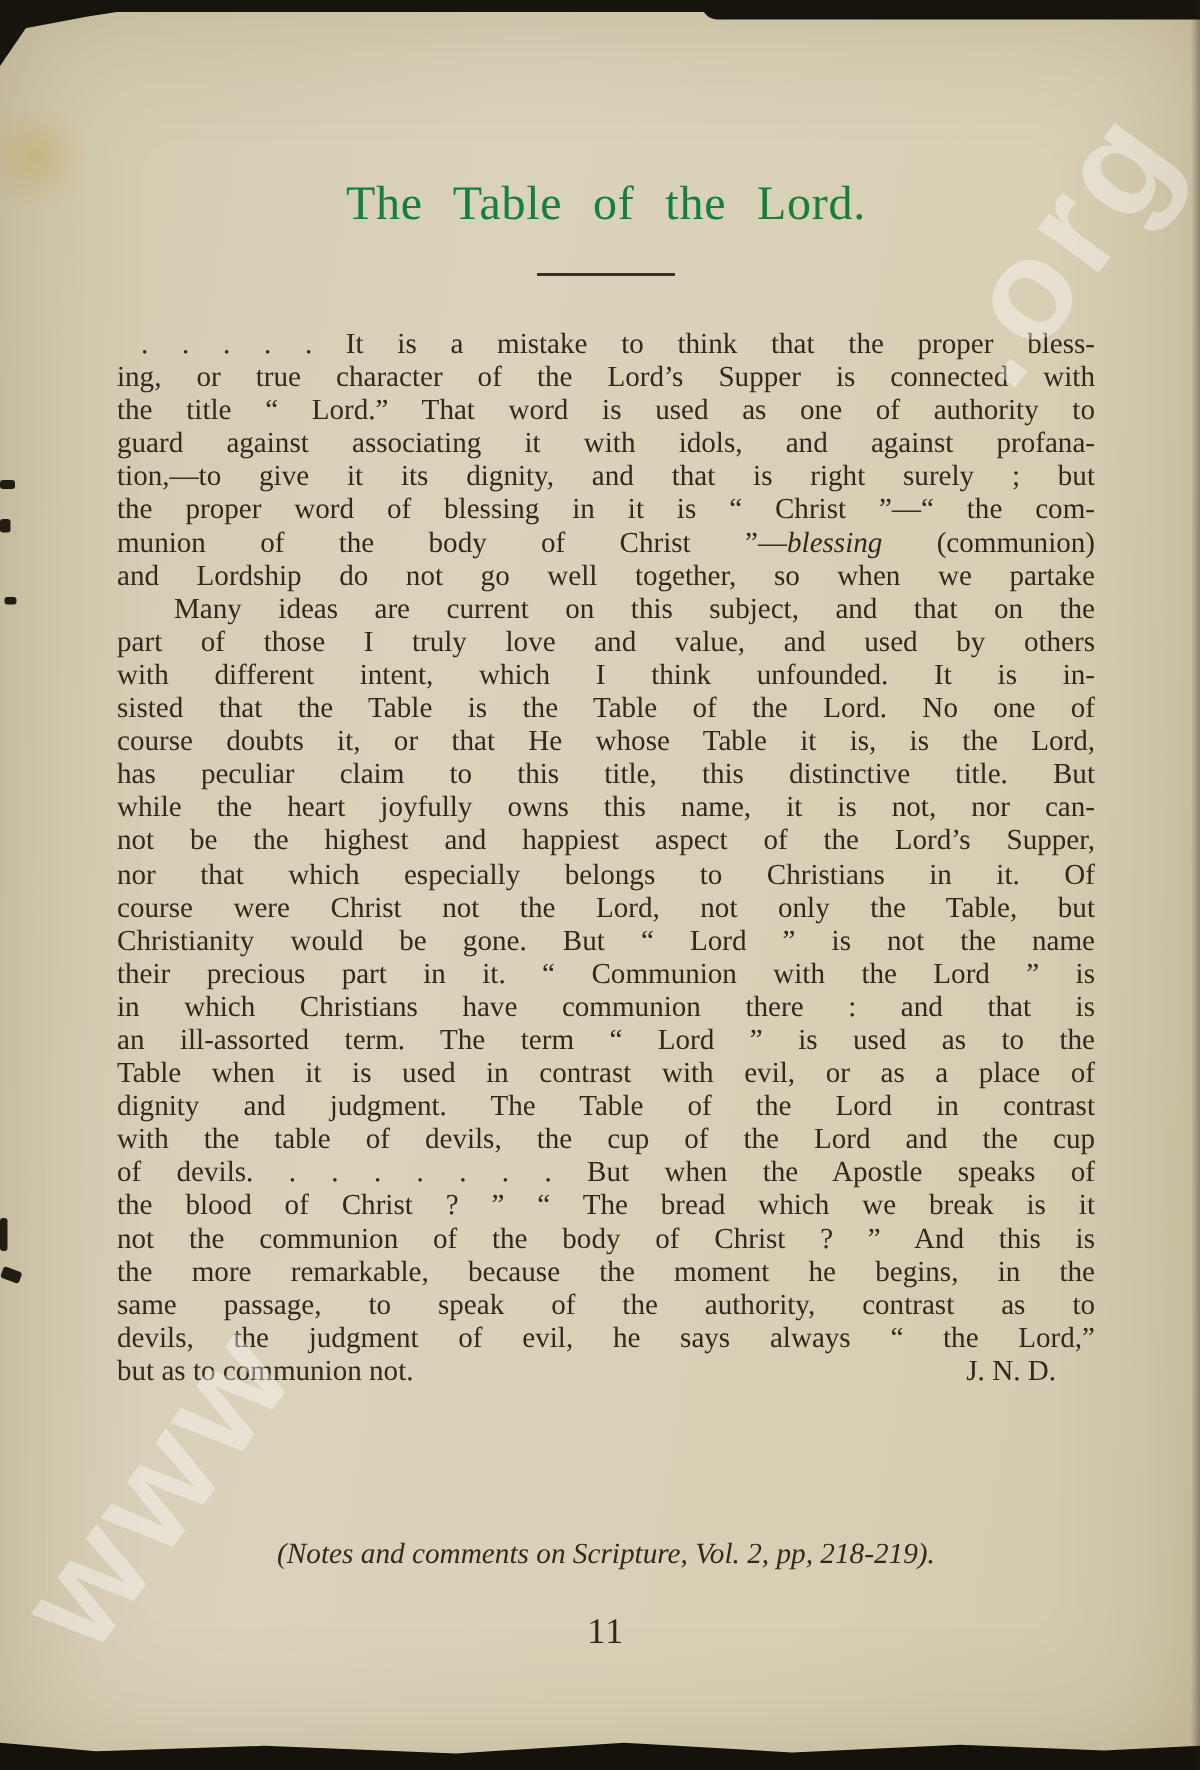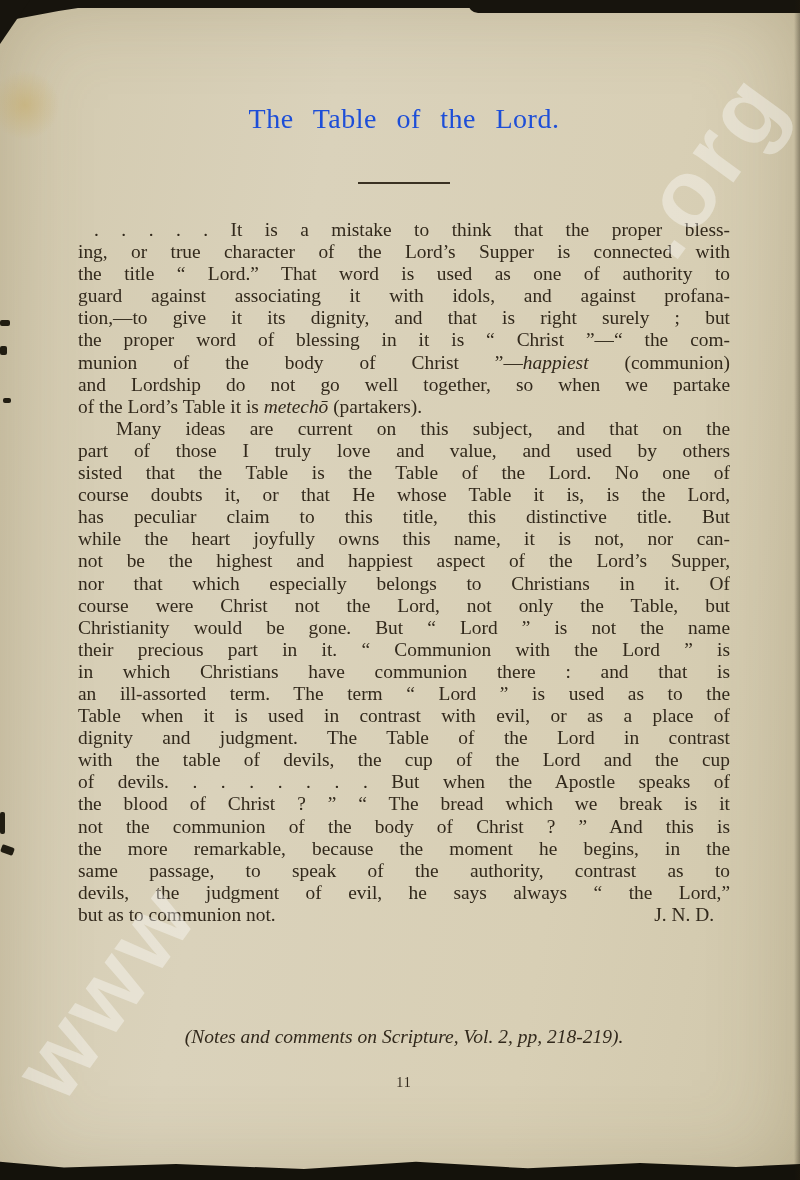--- a/index.html
+++ b/index.html
@@ -83,26 +83,26 @@
     font-weight: bold;
     font-size: 95px;
     letter-spacing: 5px;
     color: rgba(255, 255, 255, 0.38);
     pointer-events: none;
     z-index: 3;
   }
   
   .doc-title {
     position: absolute;
-    top: 103px; left: 78px; width: 652px;
+    top: 117px; left: 78px; width: 652px;
     text-align: center;
-    font-size: 28px;
+    font-size: 32px;
     word-spacing: 12px;
     letter-spacing: 0.5px;
-    color: #1d4ed8;
+    color: #15803d;
   }
   .title-rule {
     position: absolute;
     top: 182px; left: 358px;
     width: 92px; height: 0;
     border-top: 2px solid #3a3122;
   }
   .text-block {
     position: absolute;
     top: 219px; left: 78px;
@@ -114,34 +114,34 @@
     height: 22.1px;
     text-align: justify;
     text-align-last: justify;
   }
   .line.end { text-align-last: left; }
   .line.split {
     display: flex;
     justify-content: space-between;
     text-align-last: left;
   }
-  .line.split .sig { margin-right: 16px; }
+  .line.split .sig { margin-right: 26px; }
   .it { font-style: italic; }
   .citation {
     position: absolute;
     top: 1026px; left: 78px; width: 652px;
     text-align: center;
     font-style: italic;
     font-size: 19.5px;
   }
   .page-number {
     position: absolute;
     top: 1075px; left: 78px; width: 652px;
     text-align: center;
-    font-size: 14px;
+    font-size: 24px;
     letter-spacing: 1px;
   }
 </style>
 </head>
 <body>
 
 <div class="sheet">
 
   <div class="stain"></div>
 
@@ -167,27 +167,27 @@
   <div class="title-rule"></div>
 
   <div class="text-block" id="body-text">
       <div>
         <div class="line" style="padding-left: 16px;">. . . . .  It is a mistake to think that the proper bless-</div>
         <div class="line">ing, or true character of the Lord’s Supper is connected with</div>
         <div class="line">the title “ Lord.”  That word is used as one of authority to</div>
         <div class="line">guard against associating it with idols, and against profana-</div>
         <div class="line">tion,—to give it its dignity, and that is right surely ; but</div>
         <div class="line">the proper word of blessing in it is “ Christ ”—“ the com-</div>
-        <div class="line"><span>munion of the body of Christ ”—</span><span class="it">happiest</span><span> (communion)</span></div>
+        <div class="line"><span>munion of the body of Christ ”—</span><span class="it">blessing</span><span> (communion)</span></div>
         <div class="line">and Lordship do not go well together, so when we partake</div>
-        <div class="line end"><span>of the Lord’s Table it is </span><span class="it">metechō</span><span> (partakers).</span></div>
       </div>
       <div>
         <div class="line" style="padding-left: 38px;">Many ideas are current on this subject, and that on the</div>
         <div class="line">part of those I truly love and value, and used by others</div>
+        <div class="line">with different intent, which I think unfounded.  It is in-</div>
         <div class="line">sisted that the Table is the Table of the Lord.  No one of</div>
         <div class="line">course doubts it, or that He whose Table it is, is the Lord,</div>
         <div class="line">has peculiar claim to this title, this distinctive title.  But</div>
         <div class="line">while the heart joyfully owns this name, it is not, nor can-</div>
         <div class="line">not be the highest and happiest aspect of the Lord’s Supper,</div>
         <div class="line">nor that which especially belongs to Christians in it.  Of</div>
         <div class="line">course were Christ not the Lord, not only the Table, but</div>
         <div class="line">Christianity would be gone.  But “ Lord ” is not the name</div>
         <div class="line">their precious part in it.  “ Communion with the Lord ” is</div>
         <div class="line">in which Christians have communion there : and that is</div>

